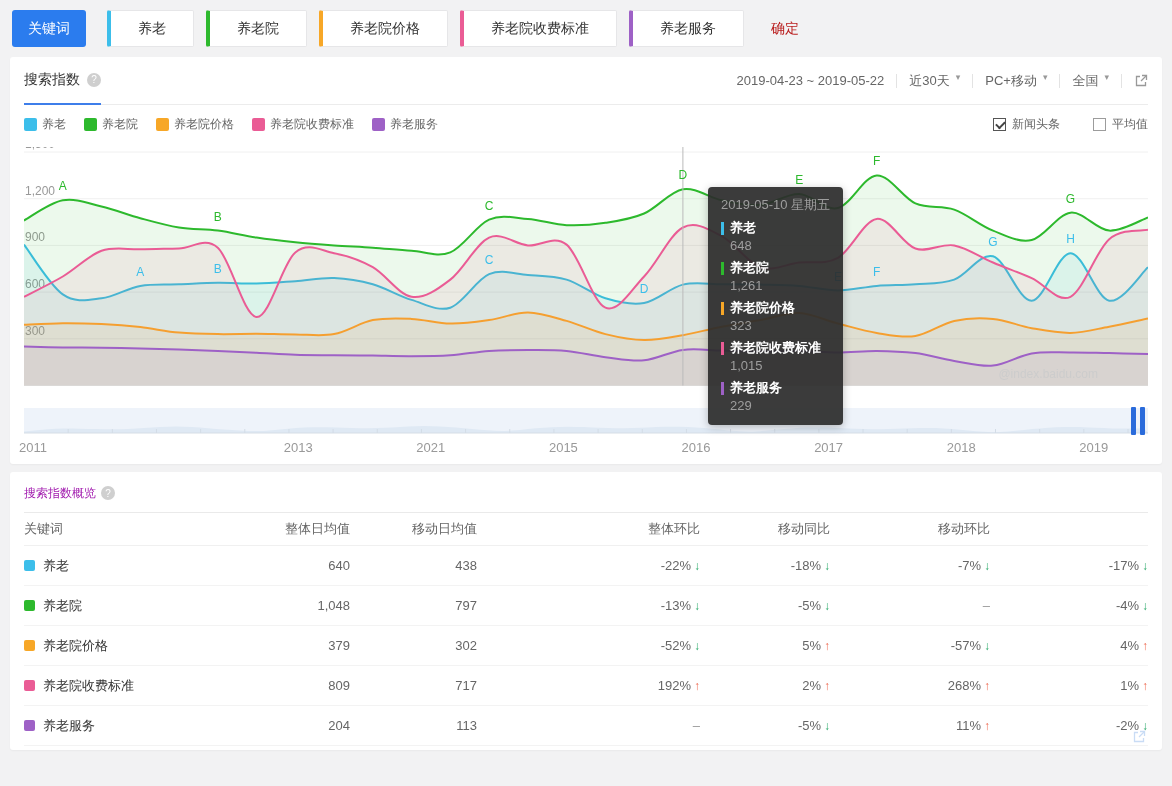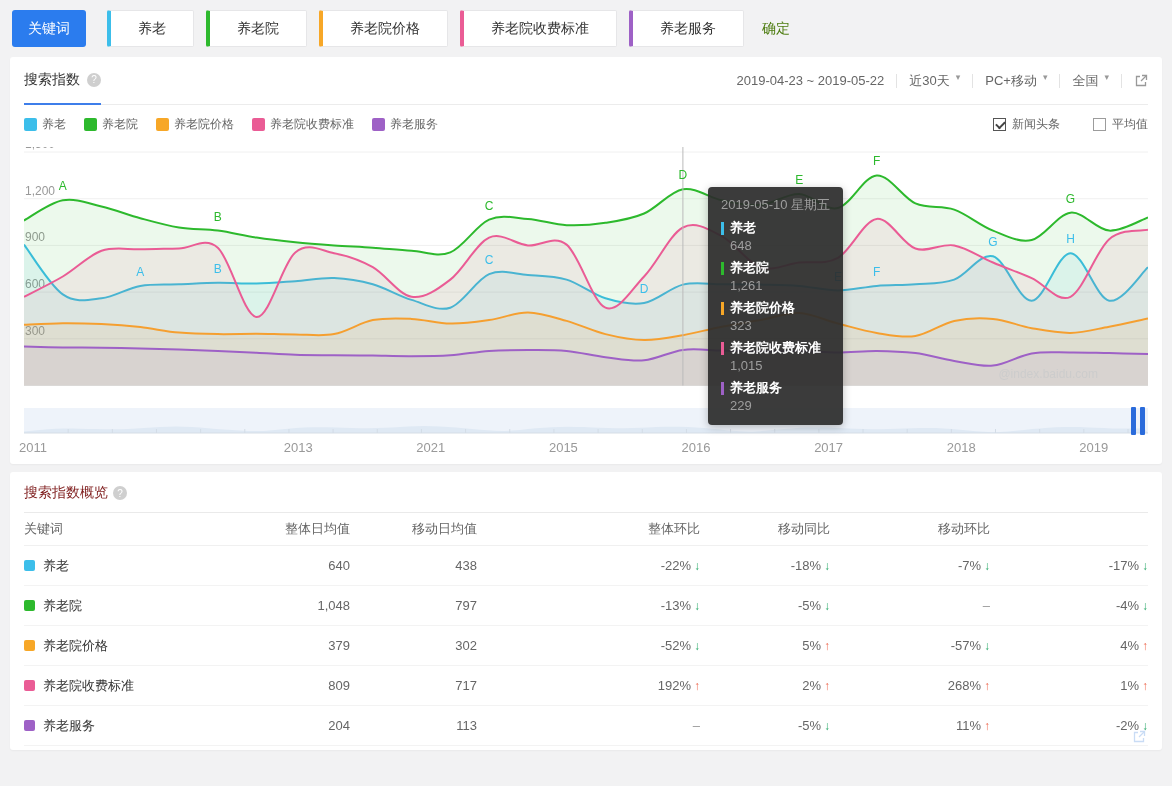--- a/index.html
+++ b/index.html
@@ -7,21 +7,21 @@
   .page { width:1172px; height:786px; background:#F2F2F3; overflow:hidden; position:relative; }
 
   
   .kw-bar { display:flex; align-items:center; padding:10px 12px; height:57px; }
   .kw-btn { height:37px; padding:0 16px; background:#2B7CEE; color:#fff; font-size:14px;
             border:none; border-radius:3px; font-family:inherit; cursor:pointer; }
   .kw-list { display:flex; align-items:center; margin-left:21px; gap:12px; }
   .kw-tag { height:37px; line-height:35px; background:#fff; border:1px solid #E6E6E8;
             border-left-width:4px; border-left-style:solid; padding:0 27px; font-size:14px;
             color:#333; border-radius:2px; cursor:pointer; white-space:nowrap; }
-  .confirm { color:#4d7c0f; font-size:14px; margin-left:18px; cursor:pointer; text-decoration:none;font-family:Liberation Serif, serif; }
+  .confirm { color:#b91c1c; font-size:14px; margin-left:27px; cursor:pointer; text-decoration:none;font-family:Liberation Serif, serif; }
 
   
   .card { background:#fff; margin:0 10px; border-radius:3px; box-shadow:0 1px 2px rgba(0,0,0,.04); }
   .card1 { padding:0 14px 8px; }
   .card2 { margin-top:8px; padding:0 14px 4px; position:relative; }
 
   .head-row { display:flex; justify-content:space-between; align-items:center; height:48px;
               border-bottom:1px solid #ECECEC; }
   .tab { height:48px; display:inline-flex; align-items:center; gap:7px; border-bottom:2px solid #3E7EEA;
          font-size:14px; color:#333; cursor:pointer; }
@@ -60,21 +60,21 @@
   .xlabels span { position:absolute; top:0; white-space:nowrap; }
 
   .slider { position:relative; margin-top:11px; height:26px; cursor:pointer; }
   .handle { position:absolute; width:5px; height:28px; top:-1px; background:#2A6BDB; border-radius:1px; cursor:ew-resize; }
   .handle.h1 { right:12px; } .handle.h2 { right:3px; }
   .years { position:relative; height:16px; margin-top:6px; font-size:13px; color:#999; }
   .years span { position:absolute; transform:translateX(-50%); }
 
   
   .ov-title-row { display:flex; align-items:center; gap:5px; padding-top:12px; height:30px; }
-  .ov-title { font-size:14px; color:#7f1d1d; }
+  .ov-title { font-size:12px; color:#a21caf; }
   .divider { height:1px; background:#EAEAEA; margin-top:10px; }
   .tbl-head, .tbl-row { display:grid; grid-template-columns:220px 106px 127px 223px 130px 160px 158px; align-items:center; }
   .tbl-head { height:33px; font-size:13px; color:#666; border-bottom:1px solid #F0F0F0; }
   .tbl-row { height:40px; font-size:13px; color:#666; border-bottom:1px solid #F3F3F3; }
   .r { text-align:right; }
   .kw-cell { display:flex; align-items:center; gap:8px; color:#333; }
   .sq { width:11px; height:11px; border-radius:2px; flex:none; }
   .arrow { font-weight:bold; font-size:12px; margin-left:3px; }
   .dash { color:#999; }
   .corner { position:absolute; right:16px; bottom:6px; }

